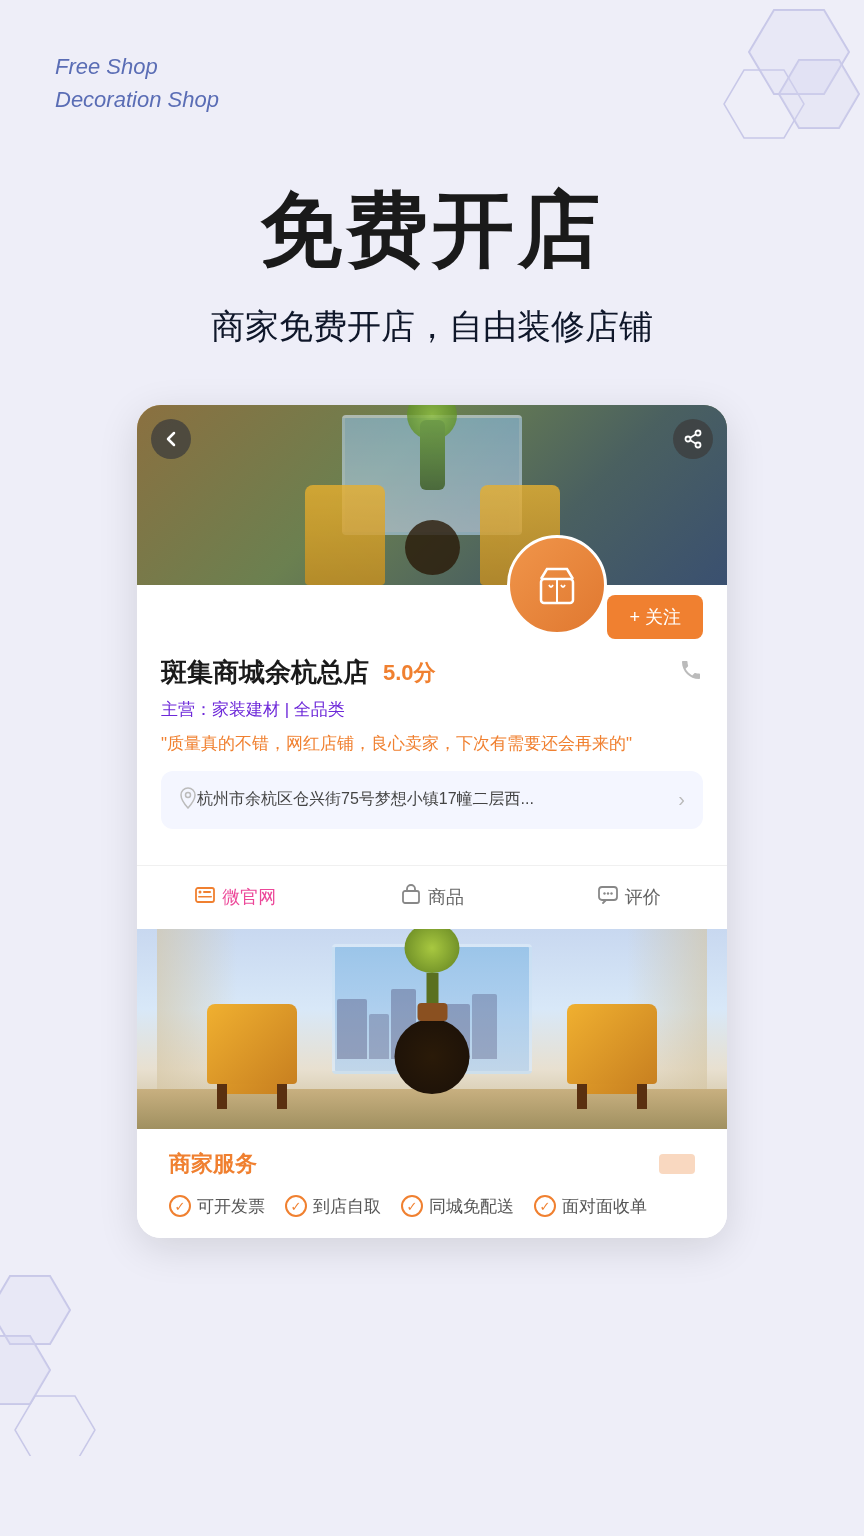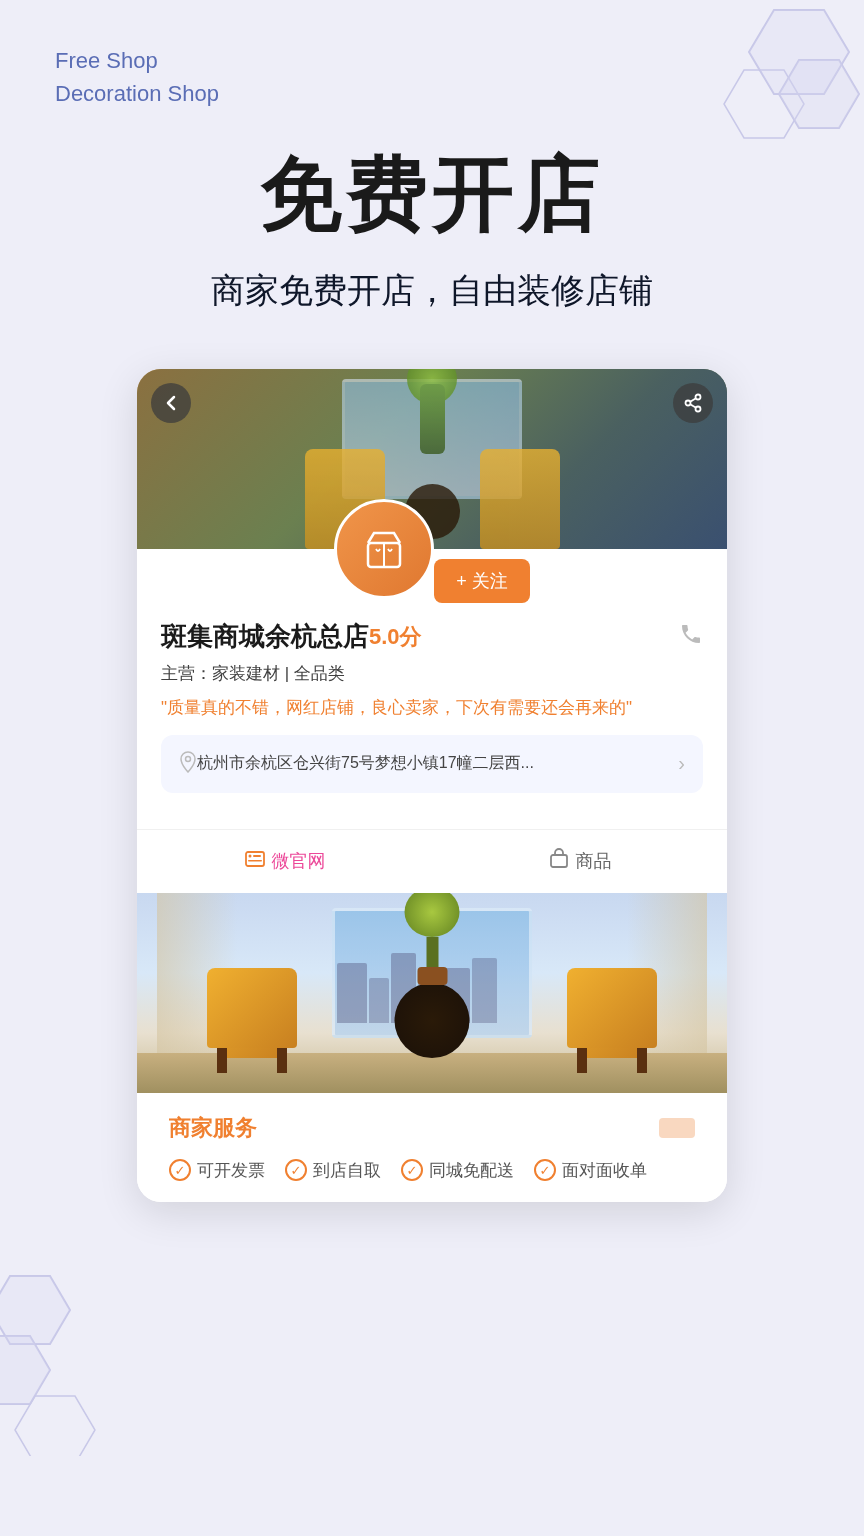--- a/index.html
+++ b/index.html
@@ -26,33 +26,35 @@
     .hex-deco-bottom {
       position: absolute;
       bottom: 80px;
       left: -20px;
       width: 160px;
       height: 200px;
     }
 
     .top-labels {
       position: absolute;
-      top: 44px;
+      top: 50px;
       left: 55px;
+      font-style: italic;
     }
 
     .top-label {
       color: #5a6db5;
       font-size: 22px;
       line-height: 1.5;
     }
 
     .hero-section {
       padding-top: 140px;
       text-align: center;
+      margin-top: 36px;
     }
 
     .hero-title {
       font-size: 82px;
       font-weight: 900;
       color: #1a1a1a;
       letter-spacing: 4px;
     }
 
     .hero-subtitle {
@@ -111,21 +113,21 @@
 
     
     .profile-section {
       padding: 0 24px 20px;
       position: relative;
     }
 
     .avatar-row {
       display: flex;
       align-items: flex-start;
-      justify-content: center;
+      justify-content: flex-end;
       margin-top: -50px;
     }
 
     .avatar-circle {
       width: 100px;
       height: 100px;
       background: linear-gradient(135deg, #f0954a, #e07830);
       border-radius: 50%;
       display: flex;
       align-items: center;
@@ -144,20 +146,21 @@
       cursor: pointer;
       margin-top: 60px;
       display: flex;
       align-items: center;
       gap: 4px;
     }
 
     .shop-name-row {
       display: flex;
       align-items: center;
+      gap: 14px;
       margin-top: 16px;
     }
 
     .shop-name {
       font-size: 26px;
       font-weight: 700;
       color: #1a1a1a;
     }
 
     .shop-rating {
@@ -167,21 +170,21 @@
     }
 
     .phone-icon {
       margin-left: auto;
       color: #aaa;
       font-size: 24px;
     }
 
     .shop-category {
       font-size: 17px;
-      color: #404040;
+      color: #6d28d9;
       margin-top: 8px;
     }
 
     .shop-review {
       font-size: 17px;
       color: #f08030;
       margin-top: 10px;
       line-height: 1.5;
     }
 
@@ -493,20 +496,32 @@
     </div>
     <div class="tab-item">
       <span class="tab-icon">
         <svg width="22" height="22" viewBox="0 0 22 22" fill="none">
           <rect x="3" y="7" width="16" height="12" rx="2" stroke="#888" stroke-width="1.8" fill="none"></rect>
           <path d="M7 7V5a4 4 0 018 0v2" stroke="#888" stroke-width="1.8" fill="none"></path>
         </svg>
       </span>
       <span style="font-size:18px;">商品</span>
     </div>
+    <div class="tab-item">
+      <span class="tab-icon">
+        <svg width="22" height="22" viewBox="0 0 22 22" fill="none">
+          <rect x="2" y="3" width="18" height="13" rx="3" stroke="#888" stroke-width="1.8" fill="none"></rect>
+          <path d="M6 19l3-3h7" stroke="#888" stroke-width="1.8" stroke-linecap="round" fill="none"></path>
+          <circle cx="7.5" cy="9.5" r="1.2" fill="#888"></circle>
+          <circle cx="11" cy="9.5" r="1.2" fill="#888"></circle>
+          <circle cx="14.5" cy="9.5" r="1.2" fill="#888"></circle>
+        </svg>
+      </span>
+      <span style="font-size:18px;">评价</span>
+    </div>
   </div>
 
   <div class="shop-image">
     <div class="scene">
 
       <div style="position:absolute;top:15px;left:50%;transform:translateX(-50%);width:200px;height:130px;background:linear-gradient(to bottom,#90c0e8,#b8d4f0);border:3px solid rgba(255,255,255,0.5);border-radius:4px;opacity:0.8;"></div>
 
       <div style="position:absolute;top:50px;left:50%;transform:translateX(-50%);width:190px;height:80px;display:flex;align-items:flex-end;gap:2px;">
         <div style="width:30px;height:60px;background:rgba(80,80,120,0.4);border-radius:2px 2px 0 0;"></div>
         <div style="width:20px;height:45px;background:rgba(80,80,120,0.35);border-radius:2px 2px 0 0;"></div>

